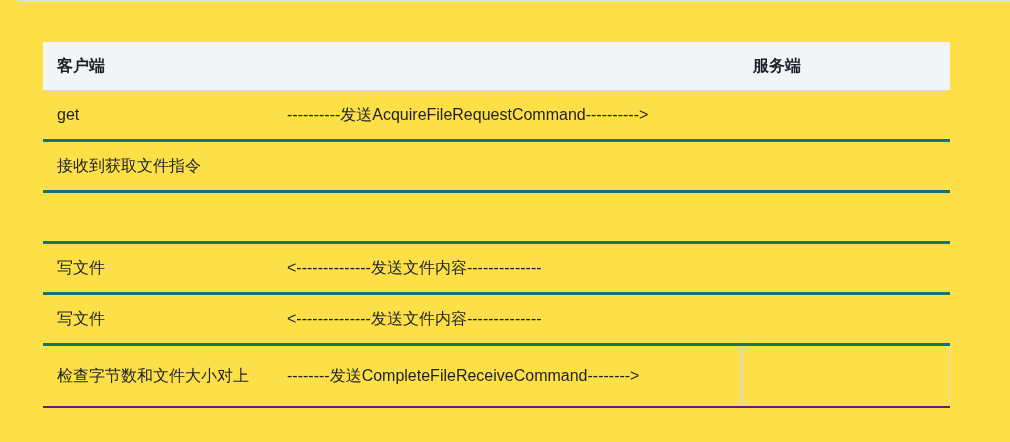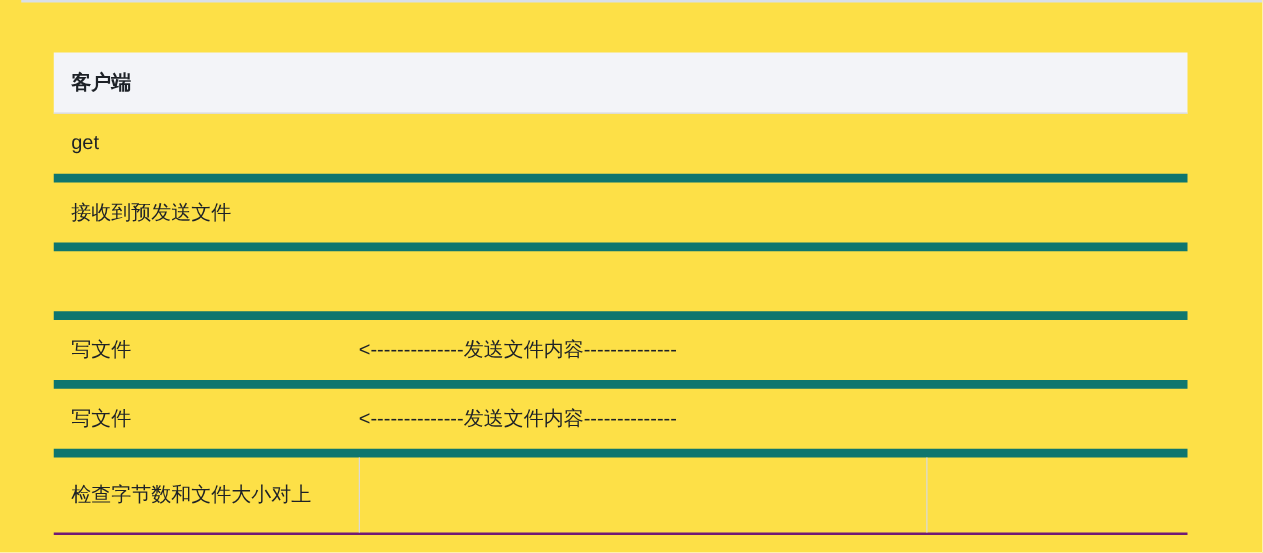--- a/index.html
+++ b/index.html
@@ -46,21 +46,21 @@
   .c2 { padding-left: 0; }
   .c3 { padding-left: 11px; }
   .row.header {
     height: 48px;
     background: #f3f4f8;
     border-bottom: 1px solid #d8d8d8;
     font-weight: 700;
   }
   .row.body {
     height: 48px;
-    border-bottom: 7px solid #0f766e;
+    border-bottom: 3px solid #0f766e;
   }
   .row.last {
     height: 60px;
     border-bottom: 2px solid #701a75;
   }
   .row.last .c2 {
     border-right: 1px solid #d9d9d9;
   }
   .row.last .c3 {
     border-left: 1px solid #d9d9d9;
@@ -71,28 +71,30 @@
 <body>
 
 <div class="stage">
   <div class="top-line"></div>
 
   <div class="proto-table">
 
     <div class="row header">
       <div class="cell c1">客户端</div>
       <div class="cell c2"></div>
+      <div class="cell c3">服务端</div>
     </div>
 
     <div class="row body">
       <div class="cell c1">get</div>
+      <div class="cell c2">----------发送AcquireFileRequestCommand----------&gt;</div>
     </div>
 
     <div class="row body">
-      <div class="cell c1">接收到预发送文件</div>
+      <div class="cell c1">接收到获取文件指令</div>
       <div class="cell c3"></div>
     </div>
 
     <div class="row body">
       <div class="cell c1"></div>
       <div class="cell c3"></div>
     </div>
 
     <div class="row body">
       <div class="cell c1">写文件</div>
@@ -101,17 +103,18 @@
     </div>
 
     <div class="row body">
       <div class="cell c1">写文件</div>
       <div class="cell c2">&lt;--------------发送文件内容--------------</div>
       <div class="cell c3"></div>
     </div>
 
     <div class="row body last">
       <div class="cell c1">检查字节数和文件大小对上</div>
+      <div class="cell c2">--------发送CompleteFileReceiveCommand--------&gt;</div>
       <div class="cell c3"></div>
     </div>
 
   </div>
 </div>
 
 </body></html>

